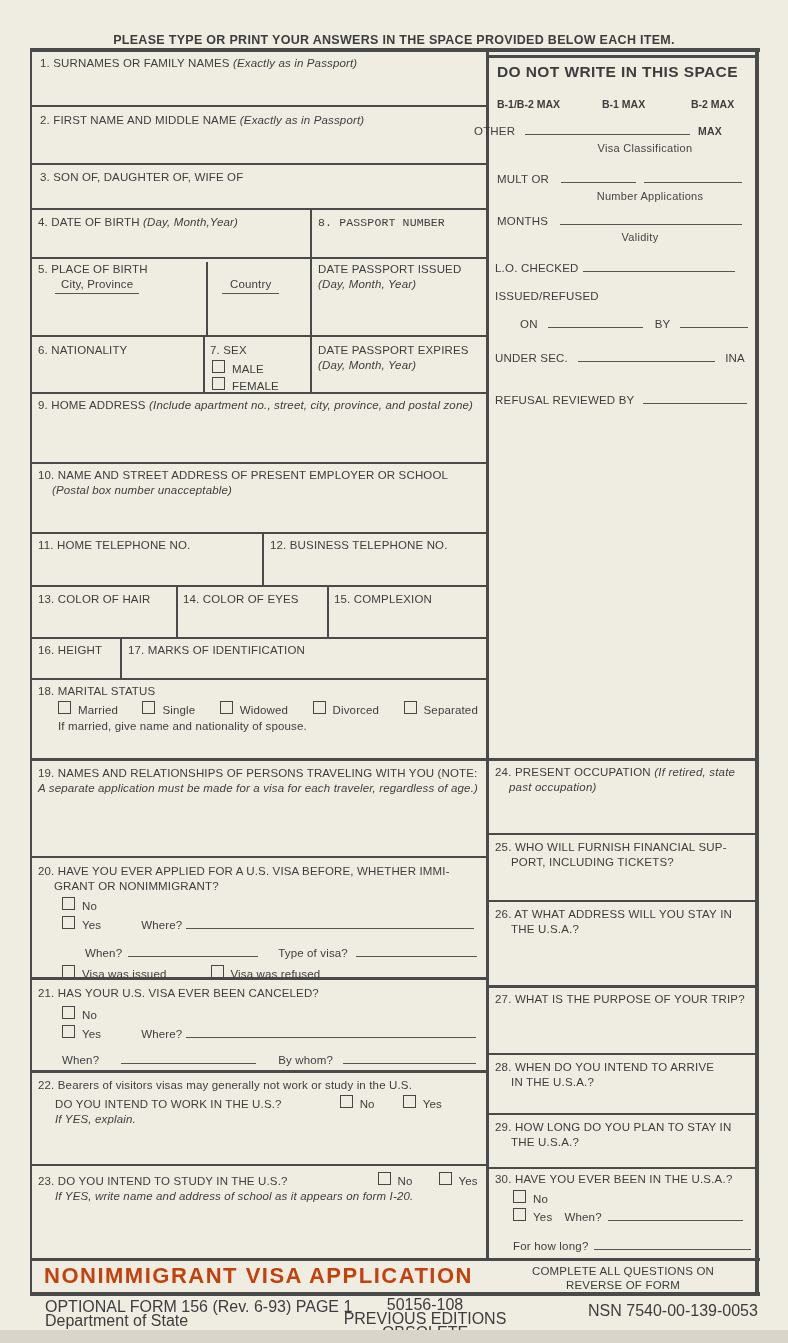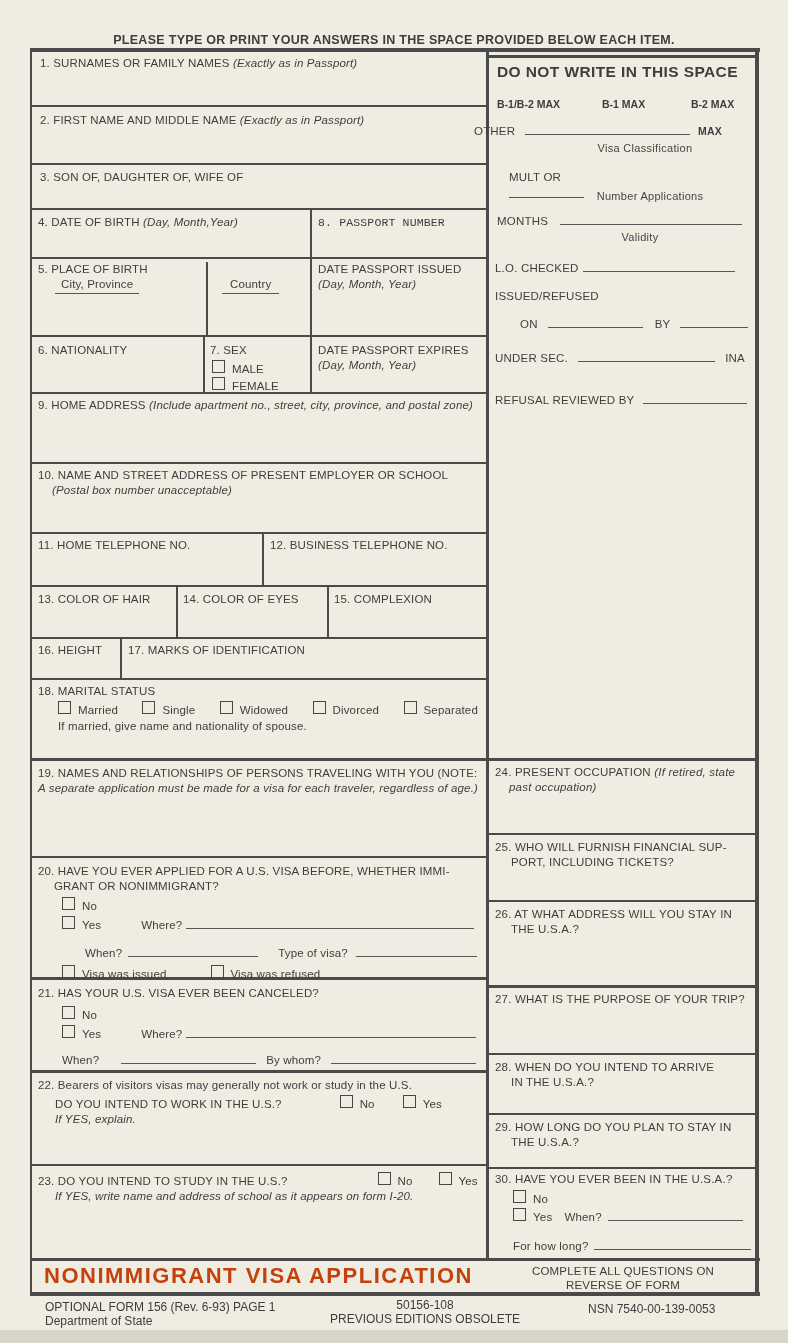--- a/index.html
+++ b/index.html
@@ -5,21 +5,21 @@
   html,body{margin:0;padding:0;}
   body{
     width:788px;height:1343px;position:relative;
     background:#efece2;
     font-family:"Liberation Sans", sans-serif;
     color:#3d3d3d;
     overflow:hidden;
   }
   .abs{position:absolute;}
   .lbl{font-size:11.5px;letter-spacing:.15px;line-height:15px;color:#3e3e3e;}
-  .sm{font-size:12px;}
+  .sm{font-size:16px;}
   .it{font-style:italic;}
   .b{font-weight:bold;}
   .hl{position:absolute;background:#4a4a4a;height:2px;}
   .vl{position:absolute;background:#4a4a4a;width:2px;}
   .thick{height:4px;}
   .vthick{width:4px;}
   .cb{display:inline-block;width:11px;height:11px;border:1.5px solid #474747;background:transparent;vertical-align:-1px;margin-right:7px;flex:none;}
   .ul{display:inline-block;border-bottom:1.4px solid #565656;height:12px;}
   .row{position:absolute;display:flex;align-items:baseline;}
   .cap{font-size:11px;letter-spacing:.3px;color:#454545;}
@@ -79,21 +79,21 @@
 <div class="abs b" style="left:602px;top:98px;font-size:10.5px;">B-1 MAX</div>
 <div class="abs b" style="left:691px;top:98px;font-size:10.5px;">B-2 MAX</div>
 
 <div class="row" style="left:474px;top:122px;width:248px;">
   <span class="rightlbl">OTHER</span>
   <span class="ul" style="flex:1;margin:0 8px 0 10px;"></span>
   <span class="rightlbl b" style="font-size:10.5px;">MAX</span>
 </div>
 <div class="abs cap" style="left:560px;top:142px;width:170px;text-align:center;">Visa Classification</div>
 
-<div class="row" style="left:497px;top:170px;width:245px;flex-direction:column;">
+<div class="row" style="left:497px;top:170px;width:245px;">
   <span class="rightlbl">MULT OR</span>
   <span class="ul" style="width:75px;margin-left:12px;"></span>
   <span class="ul" style="flex:1;margin-left:8px;"></span>
 </div>
 <div class="abs cap" style="left:560px;top:190px;width:180px;text-align:center;">Number Applications</div>
 
 <div class="row" style="left:497px;top:212px;width:245px;">
   <span class="rightlbl">MONTHS</span>
   <span class="ul" style="flex:1;margin-left:12px;"></span>
 </div>
@@ -250,21 +250,21 @@
 </div>
 <div class="row" style="left:62px;top:1025px;width:414px;">
   <span class="cb"></span>
   <span class="lbl">Yes</span>
   <span class="lbl" style="margin-left:40px;">Where?</span>
   <span class="ul" style="flex:1;margin-left:4px;"></span>
 </div>
 <div class="row" style="left:62px;top:1051px;width:414px;">
   <span class="lbl">When?</span>
   <span class="ul" style="width:135px;margin:0 10px 0 22px;"></span>
-  <span class="lbl" style="margin-left:0;">By whom?</span>
+  <span class="lbl" style="margin-left:12px;">By whom?</span>
   <span class="ul" style="flex:1;margin-left:10px;"></span>
 </div>
 
 <div class="abs lbl" style="left:38px;top:1078px;">22. Bearers of visitors visas may generally  not work or study in the U.S.</div>
 <div class="row" style="left:55px;top:1095px;width:422px;">
   <span class="lbl">DO YOU INTEND TO WORK IN THE U.S.?</span>
   <span class="cb" style="margin-left:58px;"></span>
   <span class="lbl">No</span>
   <span class="cb" style="margin-left:28px;"></span>
   <span class="lbl">Yes</span>

